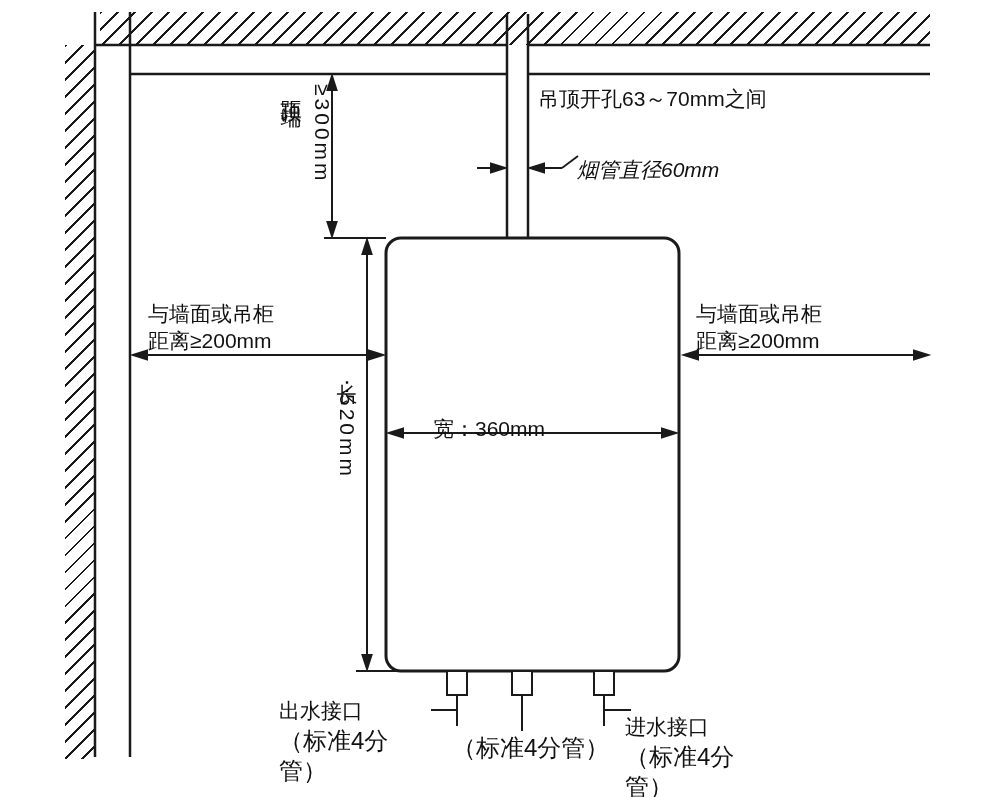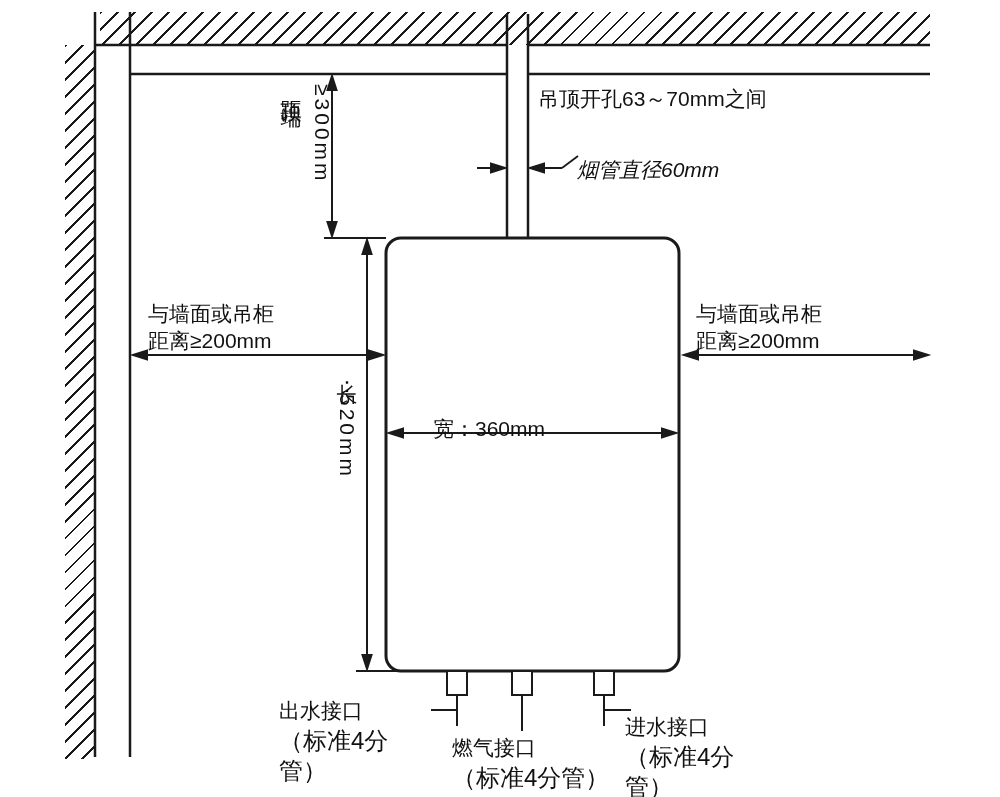--- a/index.html
+++ b/index.html
@@ -122,21 +122,20 @@
   </div>
 
   <div class="lbl center" style="left:433px; top:404px; width:200px;margin-top:11px;">宽：360mm</div>
 
   <div class="lbl center" style="left:279px; top:696px; width:145px; line-height:30px;">
     <div>出水接口</div>
     <div class="sub">（标准4分管）</div>
   </div>
 
   <div class="lbl center" style="left:452px; top:733px; width:160px; line-height:30px;">
-    <div>燃气接口</div>
     <div class="sub">（标准4分管）</div>
   </div>
 
   <div class="lbl center" style="left:625px; top:712px; width:145px; line-height:30px;">
     <div>进水接口</div>
     <div class="sub">（标准4分管）</div>
   </div>
 
 </div>
 

